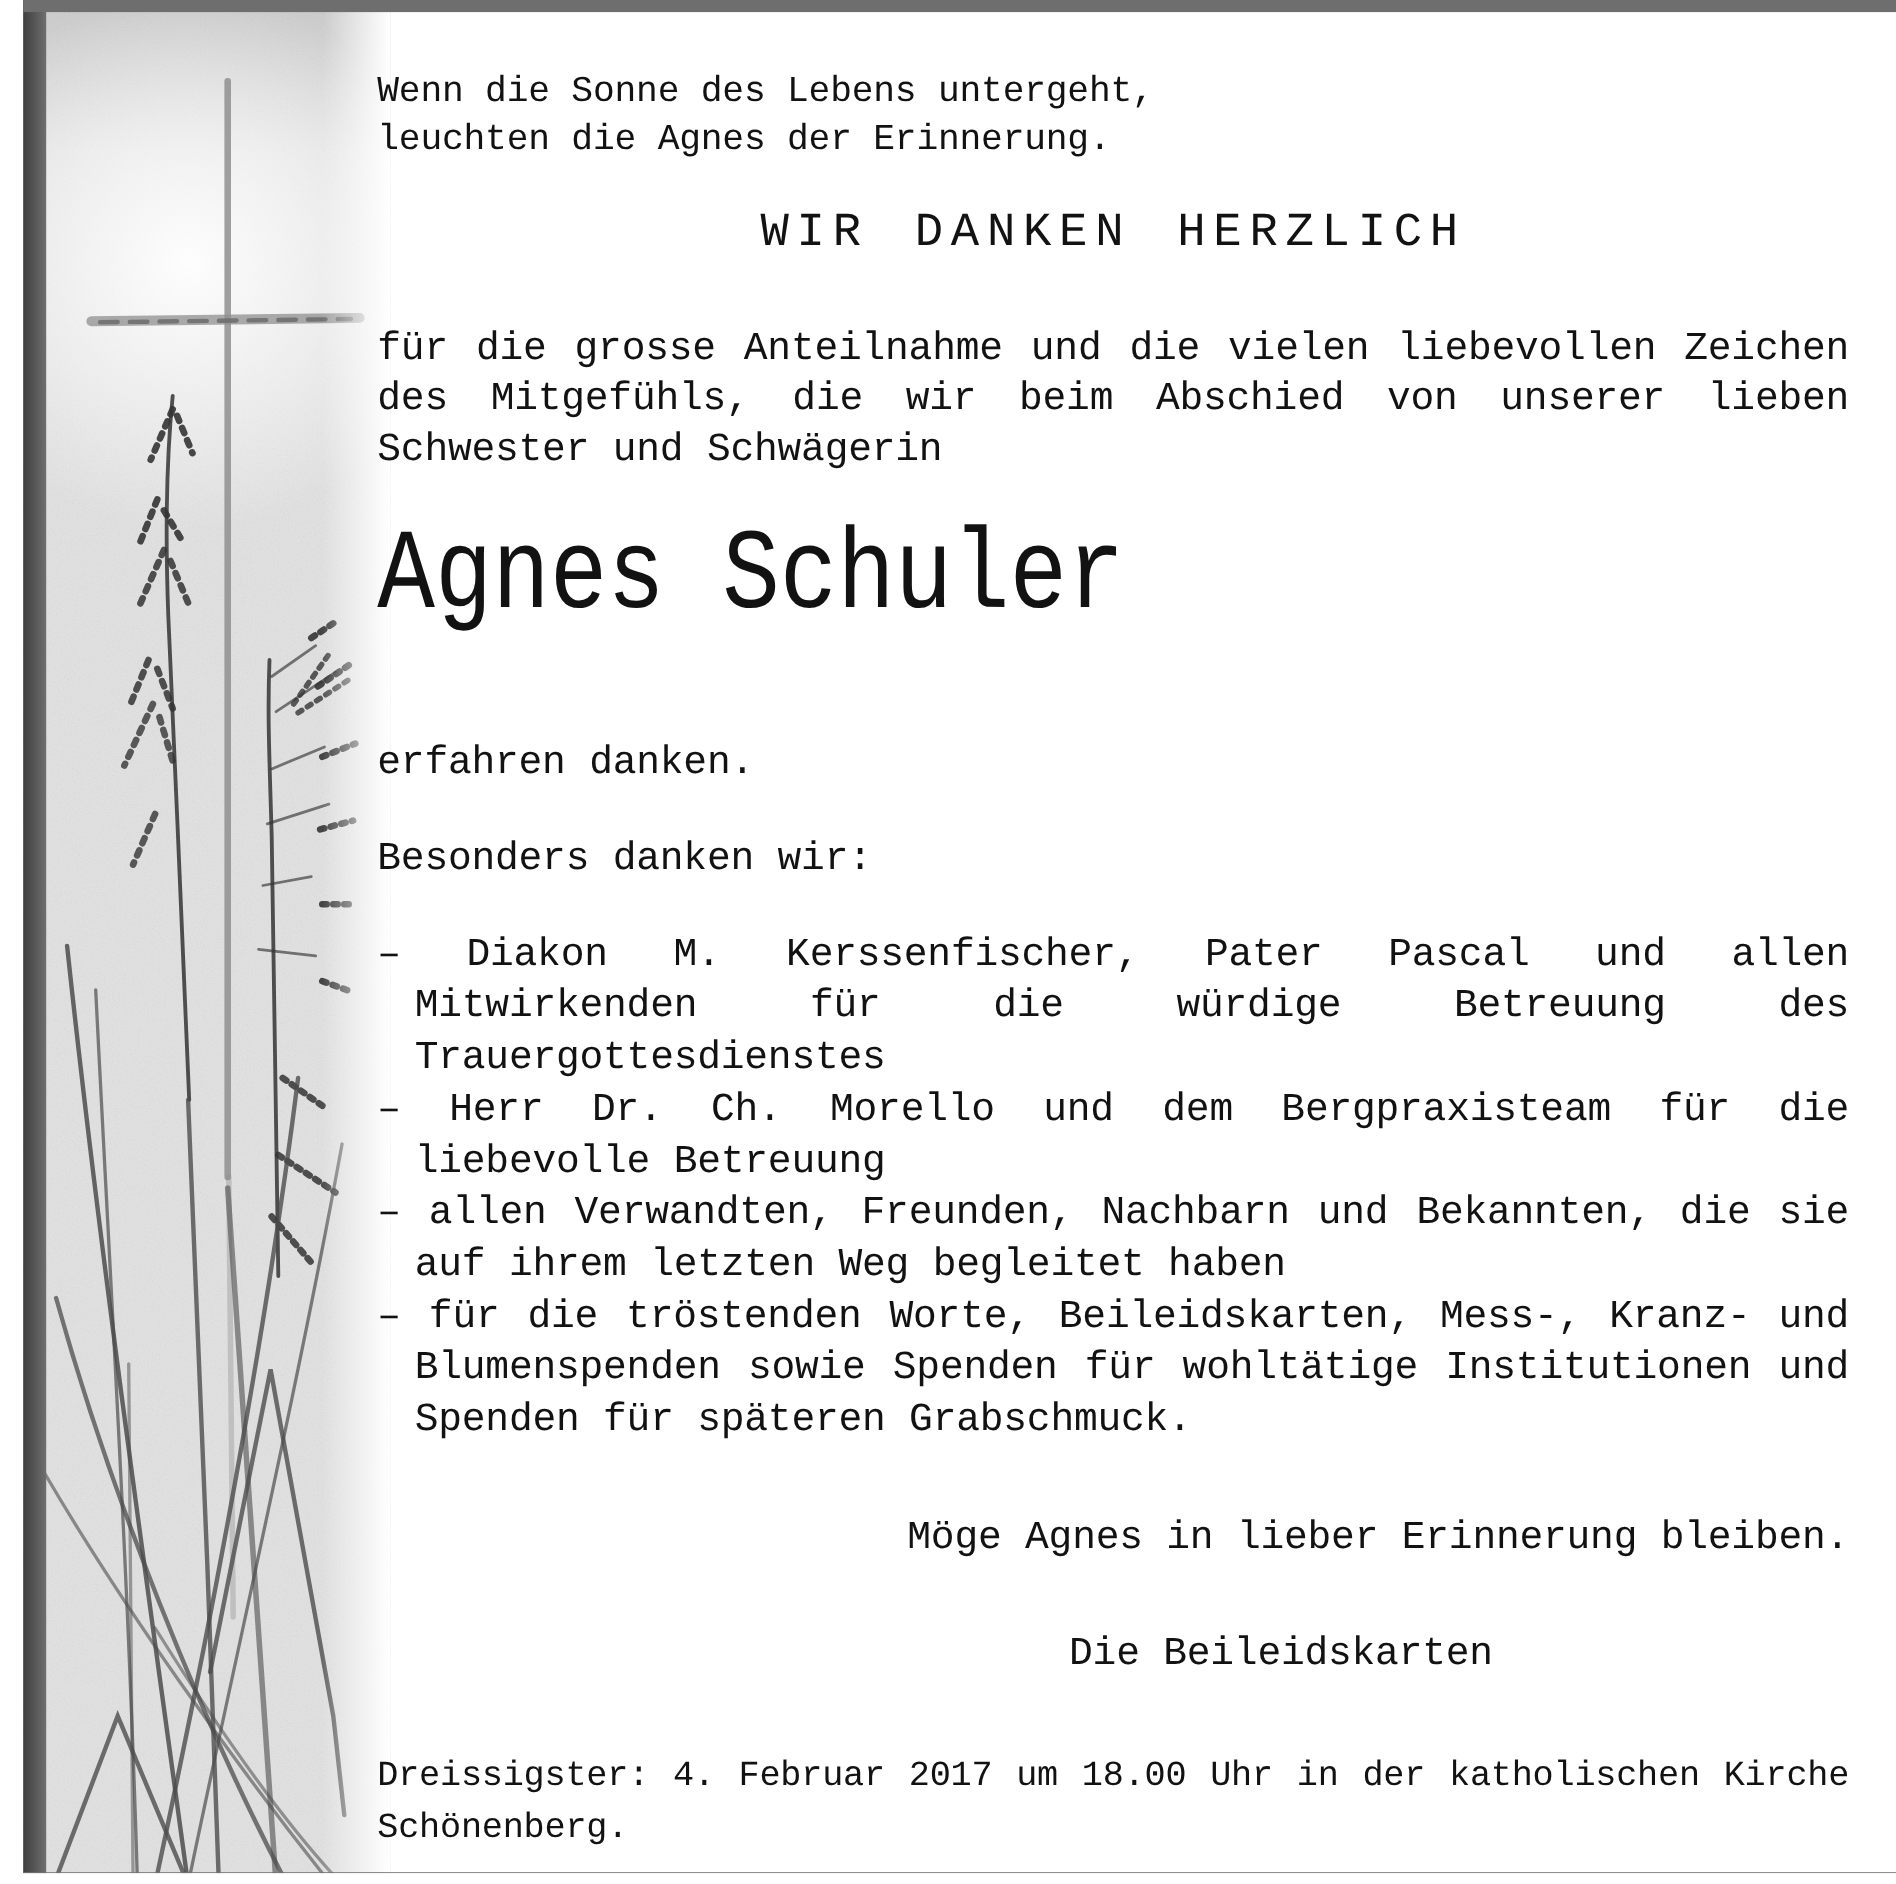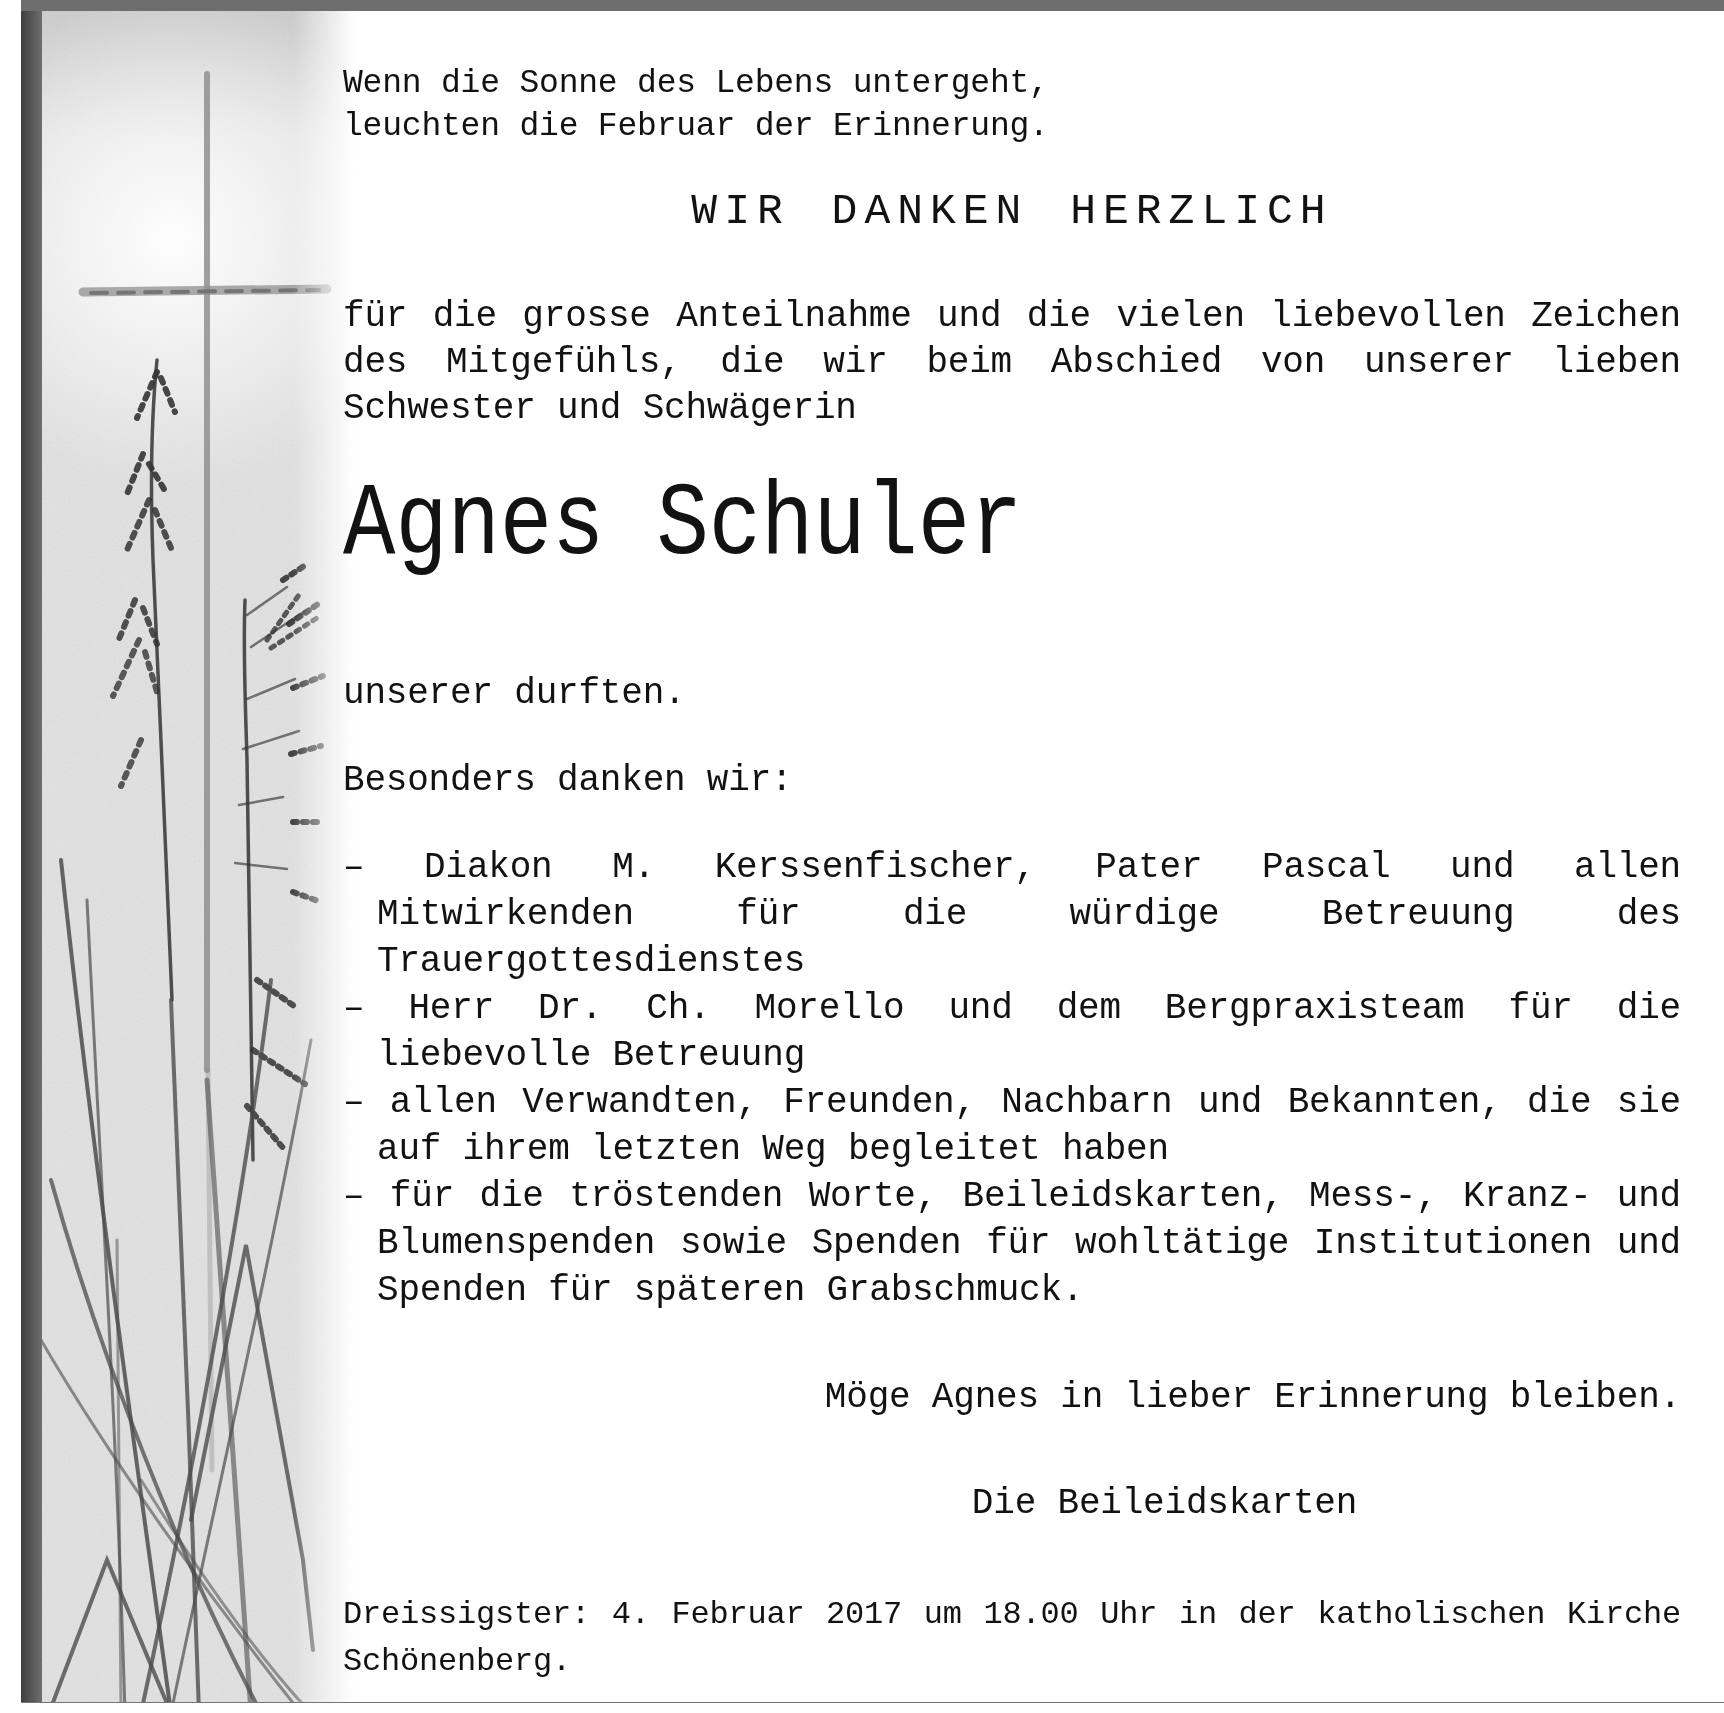--- a/index.html
+++ b/index.html
@@ -156,30 +156,30 @@
 
   <div class="frame-top"></div>
   <div class="frame-bottom"></div>
   <div class="frame-right"></div>
   <div class="frame-left"></div>
 
   <div class="content">
 
     <div class="epigraph">
       <div>Wenn die Sonne des Lebens untergeht,</div>
-      <div>leuchten die Februar der Erinnerung.</div>
+      <div>leuchten die Agnes der Erinnerung.</div>
     </div>
 
     <div class="heading">WIR DANKEN HERZLICH</div>
 
     <p class="intro">für die grosse Anteilnahme und die vielen liebevollen Zeichen des Mitgefühls, die wir beim Abschied von unserer lieben Schwester und Schwägerin</p>
 
     <h1 class="deceased-name">Agnes Schuler</h1>
 
-    <div class="after-name">unserer durften.</div>
+    <div class="after-name">erfahren danken.</div>
 
     <div class="thanks-intro">Besonders danken wir:</div>
 
     <div class="thanks-list">
       <div class="thanks-item"><span>–</span> <span>Diakon M. Kerssenfischer, Pater Pascal und allen Mitwirkenden für die würdige Betreuung des Trauergottesdienstes</span></div>
       <div class="thanks-item"><span>–</span> <span>Herr Dr. Ch. Morello und dem Bergpraxisteam für die liebevolle Betreuung</span></div>
       <div class="thanks-item"><span>–</span> <span>allen Verwandten, Freunden, Nachbarn und Bekannten, die sie auf ihrem letzten Weg begleitet haben</span></div>
       <div class="thanks-item"><span>–</span> <span>für die tröstenden Worte, Beileidskarten, Mess-, Kranz- und Blumen­spenden sowie Spenden für wohltätige Institutionen und Spenden für späteren Grabschmuck.</span></div>
     </div>
 

